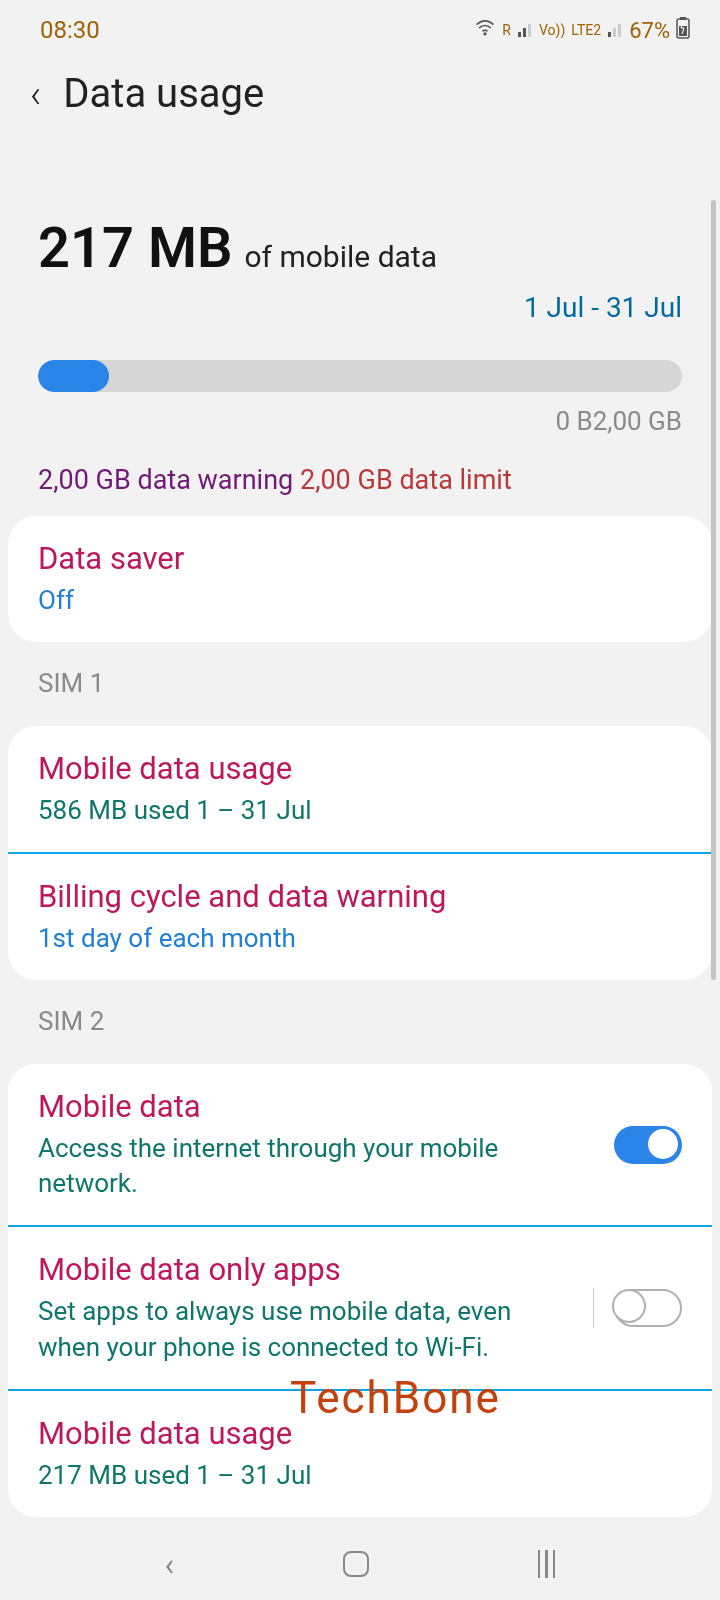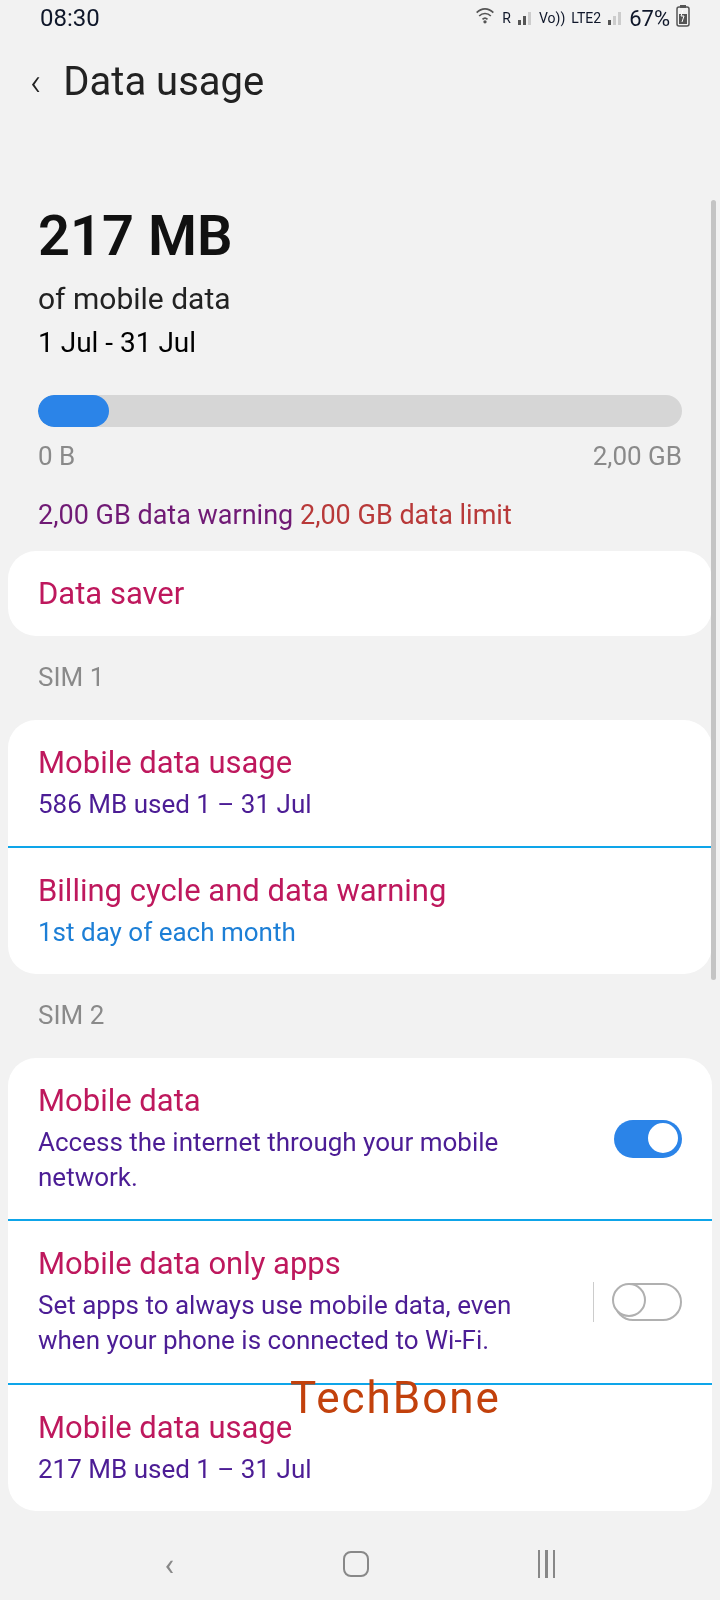--- a/index.html
+++ b/index.html
@@ -9,23 +9,23 @@
     background: #f2f2f2;
     font-family: -apple-system, BlinkMacSystemFont, "Segoe UI", Roboto, sans-serif;
     color: #000;
     overflow: hidden;
     position: relative;
   }
   .status-bar {
     display: flex;
     justify-content: space-between;
     align-items: center;
-    padding: 4px 30px 8px 40px;
+    padding: 16px 30px 8px 40px;
     font-size: 24px;
-    color: #0f172a;
+    color: #a16207;
   }
   .status-right {
     display: flex;
     align-items: center;
     gap: 6px;
     font-size: 22px;
   }
   .status-right .small { font-size: 14px; line-height: 1; }
   .header {
     display: flex;
@@ -42,53 +42,53 @@
     font-size: 40px;
     color: #222;
   }
   .summary {
     padding: 88px 38px 0 38px;
   }
   .usage-line {
     display: flex;
     align-items: baseline;
     gap: 12px;
-    flex-direction: column;
   }
   .usage-amount {
     font-size: 56px;
     font-weight: 600;
     color: #111;
   }
   .usage-label {
     font-size: 30px;
     color: #222;
   }
   .usage-period {
     font-size: 28px;
-    color: #000000;
+    color: #0369a1;
     margin-top: 10px;
+    text-align: right;
   }
   .progress-track {
     width: 100%;
     height: 32px;
     background: #d6d6d6;
     border-radius: 16px;
     margin-top: 36px;
     overflow: hidden;
   }
   .progress-fill {
     height: 100%;
     background: #2b84e8;
     border-radius: 16px;
     width: 11%;
   }
   .progress-labels {
     display: flex;
-    justify-content: space-between;
+    justify-content: flex-end;
     font-size: 26px;
     color: #8a8a8a;
     margin-top: 14px;
   }
   .warning-line {
     margin-top: 28px;
     font-size: 27px;
   }
   .warn-orange { color: #701a75; }
   .warn-red { color: #b83939; }
@@ -102,21 +102,21 @@
   }
   .card-item + .card-item {
     border-top: 2px solid #0ea5e9;
   }
   .item-title {
     font-size: 31px;
     color: #be185d;
   }
   .item-sub {
     font-size: 26px;
-    color: #4c1d95;
+    color: #0f766e;
     margin-top: 6px;
     line-height: 1.35;
   }
   .item-sub.blue { color: #1d7fd6; }
   .section-label {
     font-size: 26px;
     color: #8a8a8a;
     padding: 26px 38px 8px 38px;
   }
   .row-with-toggle {
@@ -275,20 +275,21 @@
   <div class="warning-line">
     <span class="warn-orange">2,00 GB data warning</span>
     <span> </span>
     <span class="warn-red">2,00 GB data limit</span>
   </div>
 </div>
 
 <div class="card">
   <div class="card-item">
     <div class="item-title">Data saver</div>
+    <div class="item-sub blue">Off</div>
   </div>
 </div>
 
 <div class="section-label">SIM 1</div>
 
 <div class="card">
   <div class="card-item">
     <div class="item-title">Mobile data usage</div>
     <div class="item-sub">586 MB used 1 – 31 Jul</div>
   </div>

